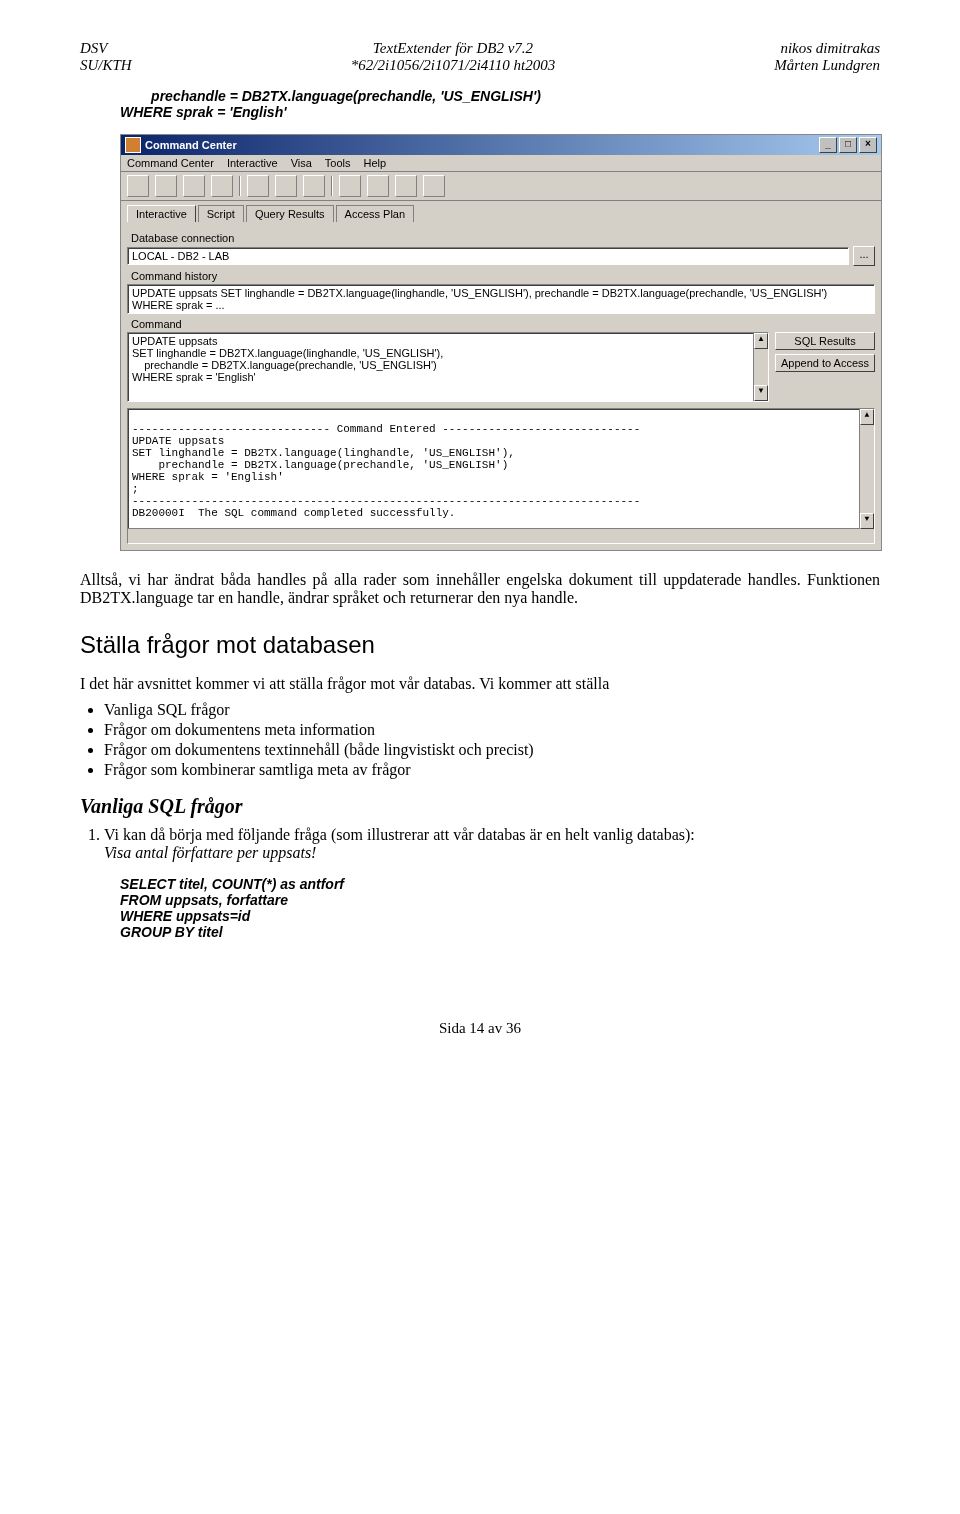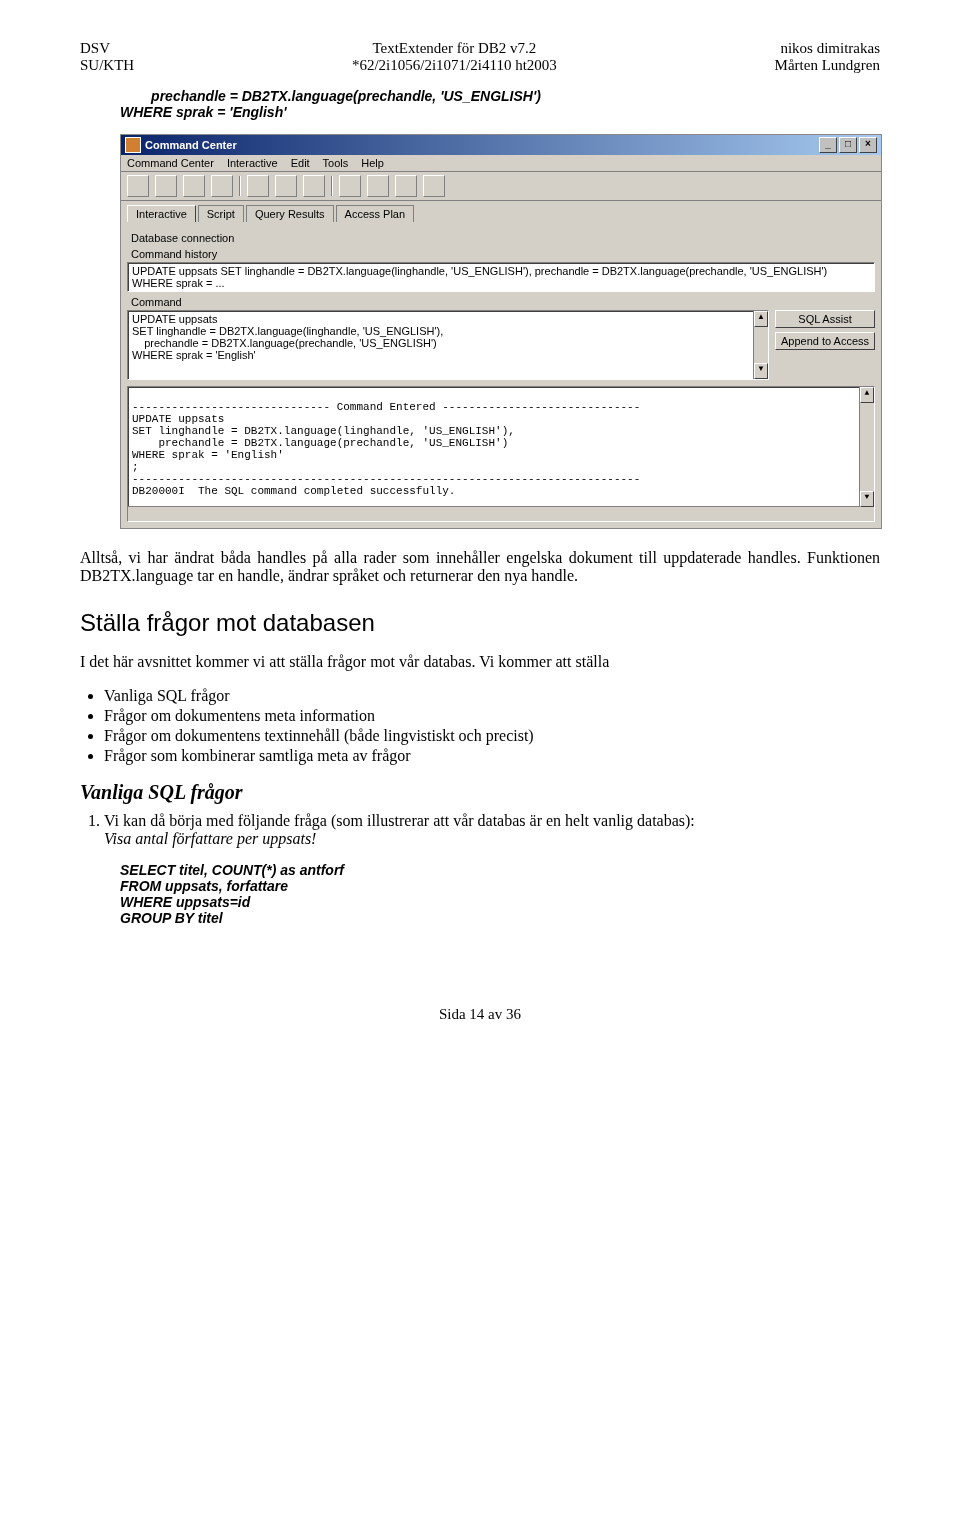--- a/index.html
+++ b/index.html
@@ -12,21 +12,21 @@
   }
   .page {
     padding: 40px 80px 40px 80px;
   }
   .header {
     display: flex;
     justify-content: space-between;
     font-size: 15px;
     margin-bottom: 6px;
   }
-  .header-col { white-space: pre; }
+  .header-col { white-space: pre; font-style: italic; }
   .header-left { text-align: left; }
   .header-center { text-align: center; }
   .header-right { text-align: right; }
   .code-italic {
     font-family: Arial, Helvetica, sans-serif;
     font-style: italic;
     font-weight: bold;
     font-size: 14px;
     margin: 14px 0 14px 40px;
     white-space: pre;
@@ -200,21 +200,21 @@
       <span>Command Center</span>
       <div class="winbtns">
         <div class="winbtn">_</div>
         <div class="winbtn">□</div>
         <div class="winbtn">×</div>
       </div>
     </div>
     <div class="menubar">
       <span>Command Center</span>
       <span>Interactive</span>
-      <span>Edit</span>
+      <span>Visa</span>
       <span>Tools</span>
       <span>Help</span>
     </div>
     <div class="toolbar">
       <div class="tbtn"></div>
       <div class="tbtn"></div>
       <div class="tbtn"></div>
       <div class="tbtn"></div>
       <div class="tsep"></div>
       <div class="tbtn"></div>
@@ -227,32 +227,36 @@
       <div class="tbtn"></div>
     </div>
     <div class="tabs">
       <div class="tab active">Interactive</div>
       <div class="tab">Script</div>
       <div class="tab">Query Results</div>
       <div class="tab">Access Plan</div>
     </div>
     <div class="panel">
       <div class="field-label">Database connection</div>
+      <div class="dbconn">
+        <div class="sunken">LOCAL - DB2 - LAB</div>
+        <div class="dotsbtn">...</div>
+      </div>
       <div class="field-label">Command history</div>
       <div class="sunken">UPDATE uppsats SET linghandle = DB2TX.language(linghandle, 'US_ENGLISH'),   prechandle = DB2TX.language(prechandle, 'US_ENGLISH') WHERE sprak = ...</div>
       <div class="field-label">Command</div>
       <div class="cmdarea">
         <div class="cmdbox">
           <div class="sunken"><span>UPDATE uppsats
 SET linghandle = DB2TX.language(linghandle, 'US_ENGLISH'),
     prechandle = DB2TX.language(prechandle, 'US_ENGLISH')
 WHERE sprak = 'English'</span><div class="scrollv"><div class="sarrow">▲</div><div style="flex:1"></div><div class="sarrow" style="position:absolute;bottom:0;left:0;right:0">▼</div></div></div>
         </div>
         <div class="sidebtns">
-          <div class="raisedbtn">SQL Assist</div>
+          <div class="raisedbtn">SQL Results</div>
           <div class="raisedbtn">Append to Access</div>
         </div>
       </div>
       <div class="output">
         <div class="sunken"><span>
 ------------------------------ Command Entered ------------------------------
 UPDATE uppsats
 SET linghandle = DB2TX.language(linghandle, 'US_ENGLISH'),
     prechandle = DB2TX.language(prechandle, 'US_ENGLISH')
 WHERE sprak = 'English'
@@ -260,21 +264,21 @@
 -----------------------------------------------------------------------------
 DB20000I  The SQL command completed successfully.</span><div class="scrollv"><div class="sarrow">▲</div><div class="sarrow" style="position:absolute;bottom:14px;left:0;right:0">▼</div></div><div class="scrollh"></div></div>
       </div>
     </div>
   </div>
 
   <p class="paratext">Alltså, vi har ändrat båda handles på alla rader som innehåller engelska dokument till uppdaterade handles. Funktionen DB2TX.language tar en handle, ändrar språket och returnerar den nya handle.</p>
 
   <h2 class="section">Ställa frågor mot databasen</h2>
 
-  <p class="paratext" style="margin-bottom:16px">I det här avsnittet kommer vi att ställa frågor mot vår databas. Vi kommer att ställa</p>
+  <p class="paratext" style="margin-bottom:8px">I det här avsnittet kommer vi att ställa frågor mot vår databas. Vi kommer att ställa</p>
 
   <ul class="bullets">
     <li>Vanliga SQL frågor</li>
     <li>Frågor om dokumentens meta information</li>
     <li>Frågor om dokumentens textinnehåll (både lingvistiskt och precist)</li>
     <li>Frågor som kombinerar samtliga meta av frågor</li>
   </ul>
 
   <div class="subhead">Vanliga SQL frågor</div>
 

